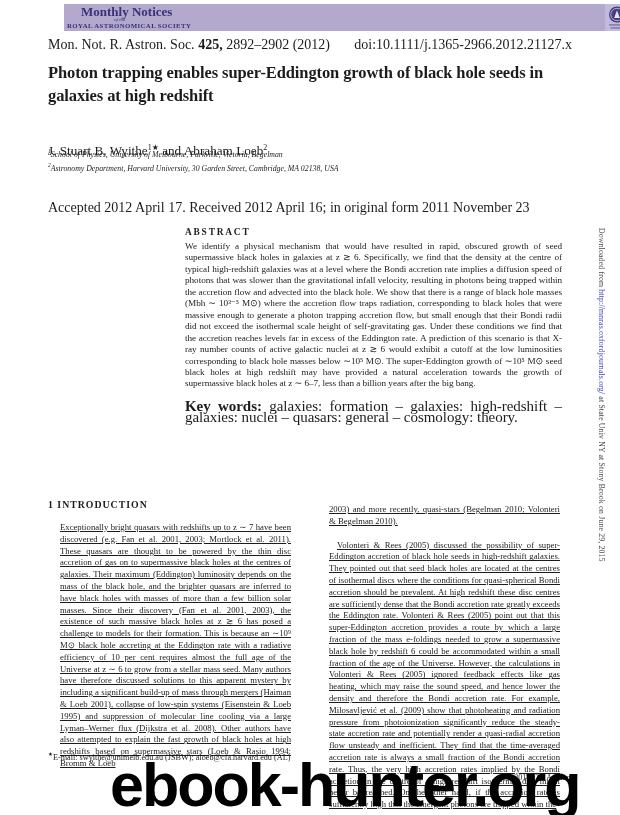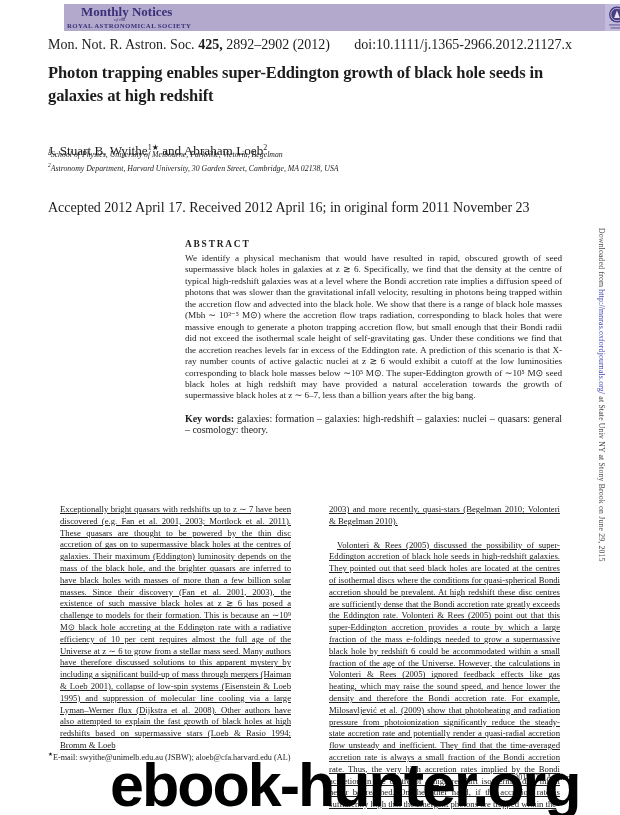--- a/index.html
+++ b/index.html
@@ -18,23 +18,23 @@
   .cite-row{position:absolute;left:48px;top:37px;width:524px;display:flex;justify-content:space-between;font-size:14px;}
   
   .title{position:absolute;left:48px;top:62px;width:528px;margin:0;font-size:16.5px;line-height:22.5px;font-weight:bold;letter-spacing:-0.1px;}
   .authors{position:absolute;left:48px;top:124px;font-size:13.2px;margin-top:19px;}
   .authors sup{font-size:8px;}
   .affils{position:absolute;left:48px;top:146px;font-size:7.8px;font-style:italic;line-height:10.5px;}
   .affils sup{font-size:5.5px;}
   .dates{position:absolute;left:48px;top:188px;font-size:14px;margin-top:12px;}
   
   .abstract{position:absolute;left:185px;top:227px;width:377px;}
-  .abs-head{font-size:9.4px;font-weight:bold;letter-spacing:1.8px;margin:12px 0 4px 0;}
+  .abs-head{font-size:9.4px;font-weight:bold;letter-spacing:1.8px;margin:0 0 4px 0;}
   .abs-text{font-size:9.2px;line-height:11.45px;text-align:justify;margin:0;letter-spacing:-0.05px;}
-  .keywords{font-size:10px;line-height:11.45px;text-align:justify;margin:11px 0 16px 0;letter-spacing:-0.05px;}
+  .keywords{font-size:15px;line-height:11.45px;text-align:justify;margin:11px 0 16px 0;letter-spacing:-0.05px;}
   
   .columns{position:absolute;left:48px;top:492px;width:524px;display:flex;gap:14px;}
   .col{width:255px;}
   .sec-head{font-size:9.8px;font-weight:bold;letter-spacing:1px;margin:7px 0 9px 0;}
   .col p{font-size:8.7px;line-height:11.8px;text-align:justify;margin:12px;text-decoration:underline;}
   .col p.indent{text-indent:8px;}
   
   .footnote{position:absolute;left:48px;top:751px;width:258px;font-size:8.2px;}
   .footnote sup{font-size:5.5px;}
   .copyright{position:absolute;right:48px;top:773px;font-size:8px;line-height:10px;text-align:right;}
@@ -89,20 +89,21 @@
   <div class="dates">Accepted 2012 April 17. Received 2012 April 16; in original form 2011 November 23</div>
 
   <div class="abstract">
     <div class="abs-head">ABSTRACT</div>
     <p class="abs-text">We identify a physical mechanism that would have resulted in rapid, obscured growth of seed supermassive black holes in galaxies at z ≳ 6. Specifically, we find that the density at the centre of typical high-redshift galaxies was at a level where the Bondi accretion rate implies a diffusion speed of photons that was slower than the gravitational infall velocity, resulting in photons being trapped within the accretion flow and advected into the black hole. We show that there is a range of black hole masses (Mbh ∼ 10³⁻⁵ M⊙) where the accretion flow traps radiation, corresponding to black holes that were massive enough to generate a photon trapping accretion flow, but small enough that their Bondi radii did not exceed the isothermal scale height of self-gravitating gas. Under these conditions we find that the accretion reaches levels far in excess of the Eddington rate. A prediction of this scenario is that X-ray number counts of active galactic nuclei at z ≳ 6 would exhibit a cutoff at the low luminosities corresponding to black hole masses below ∼10⁵ M⊙. The super-Eddington growth of ∼10⁵ M⊙ seed black holes at high redshift may have provided a natural acceleration towards the growth of supermassive black holes at z ∼ 6–7, less than a billion years after the big bang.</p>
     <p class="keywords"><b>Key words:</b> <span>galaxies: formation – galaxies: high-redshift – galaxies: nuclei – quasars: general – cosmology: theory.</span></p>
   </div>
 
   <div class="columns">
     <div class="col">
+      <div class="sec-head">1 INTRODUCTION</div>
       <p>Exceptionally bright quasars with redshifts up to z ∼ 7 have been discovered (e.g. Fan et al. 2001, 2003; Mortlock et al. 2011). These quasars are thought to be powered by the thin disc accretion of gas on to supermassive black holes at the centres of galaxies. Their maximum (Eddington) luminosity depends on the mass of the black hole, and the brighter quasars are inferred to have black holes with masses of more than a few billion solar masses. Since their discovery (Fan et al. 2001, 2003), the existence of such massive black holes at z ≳ 6 has posed a challenge to models for their formation. This is because an ∼10⁹ M⊙ black hole accreting at the Eddington rate with a radiative efficiency of 10 per cent requires almost the full age of the Universe at z ∼ 6 to grow from a stellar mass seed. Many authors have therefore discussed solutions to this apparent mystery by including a significant build-up of mass through mergers (Haiman &amp; Loeb 2001), collapse of low-spin systems (Eisenstein &amp; Loeb 1995) and suppression of molecular line cooling via a large Lyman–Werner flux (Dijkstra et al. 2008). Other authors have also attempted to explain the fast growth of black holes at high redshifts based on supermassive stars (Loeb &amp; Rasio 1994; Bromm &amp; Loeb</p>
     </div>
     <div class="col">
       <p>2003) and more recently, quasi-stars (Begelman 2010; Volonteri &amp; Begelman 2010).</p>
       <p class="indent">Volonteri &amp; Rees (2005) discussed the possibility of super-Eddington accretion of black hole seeds in high-redshift galaxies. They pointed out that seed black holes are located at the centres of isothermal discs where the conditions for quasi-spherical Bondi accretion should be prevalent. At high redshift these disc centres are sufficiently dense that the Bondi accretion rate greatly exceeds the Eddington rate. Volonteri &amp; Rees (2005) point out that this super-Eddington accretion provides a route by which a large fraction of the mass e-foldings needed to grow a supermassive black hole by redshift 6 could be accommodated within a small fraction of the age of the Universe. However, the calculations in Volonteri &amp; Rees (2005) ignored feedback effects like gas heating, which may raise the sound speed, and hence lower the density and therefore the Bondi accretion rate. For example, Milosavljević et al. (2009) show that photoheating and radiation pressure from photoionization significantly reduce the steady-state accretion rate and potentially render a quasi-radial accretion flow unsteady and inefficient. They find that the time-averaged accretion rate is always a small fraction of the Bondi accretion rate. Thus, the very high accretion rates implied by the Bondi accretion in the centre of a high-redshift isothermal disc might never be reached. On the other hand, if the accretion rate is sufficiently high that the emergent photons are trapped within the</p>
     </div>
   </div>
 
   <div class="footnote"><sup>★</sup><span>E-mail: swyithe@unimelb.edu.au (JSBW); aloeb@cfa.harvard.edu (AL)</span></div>
 

